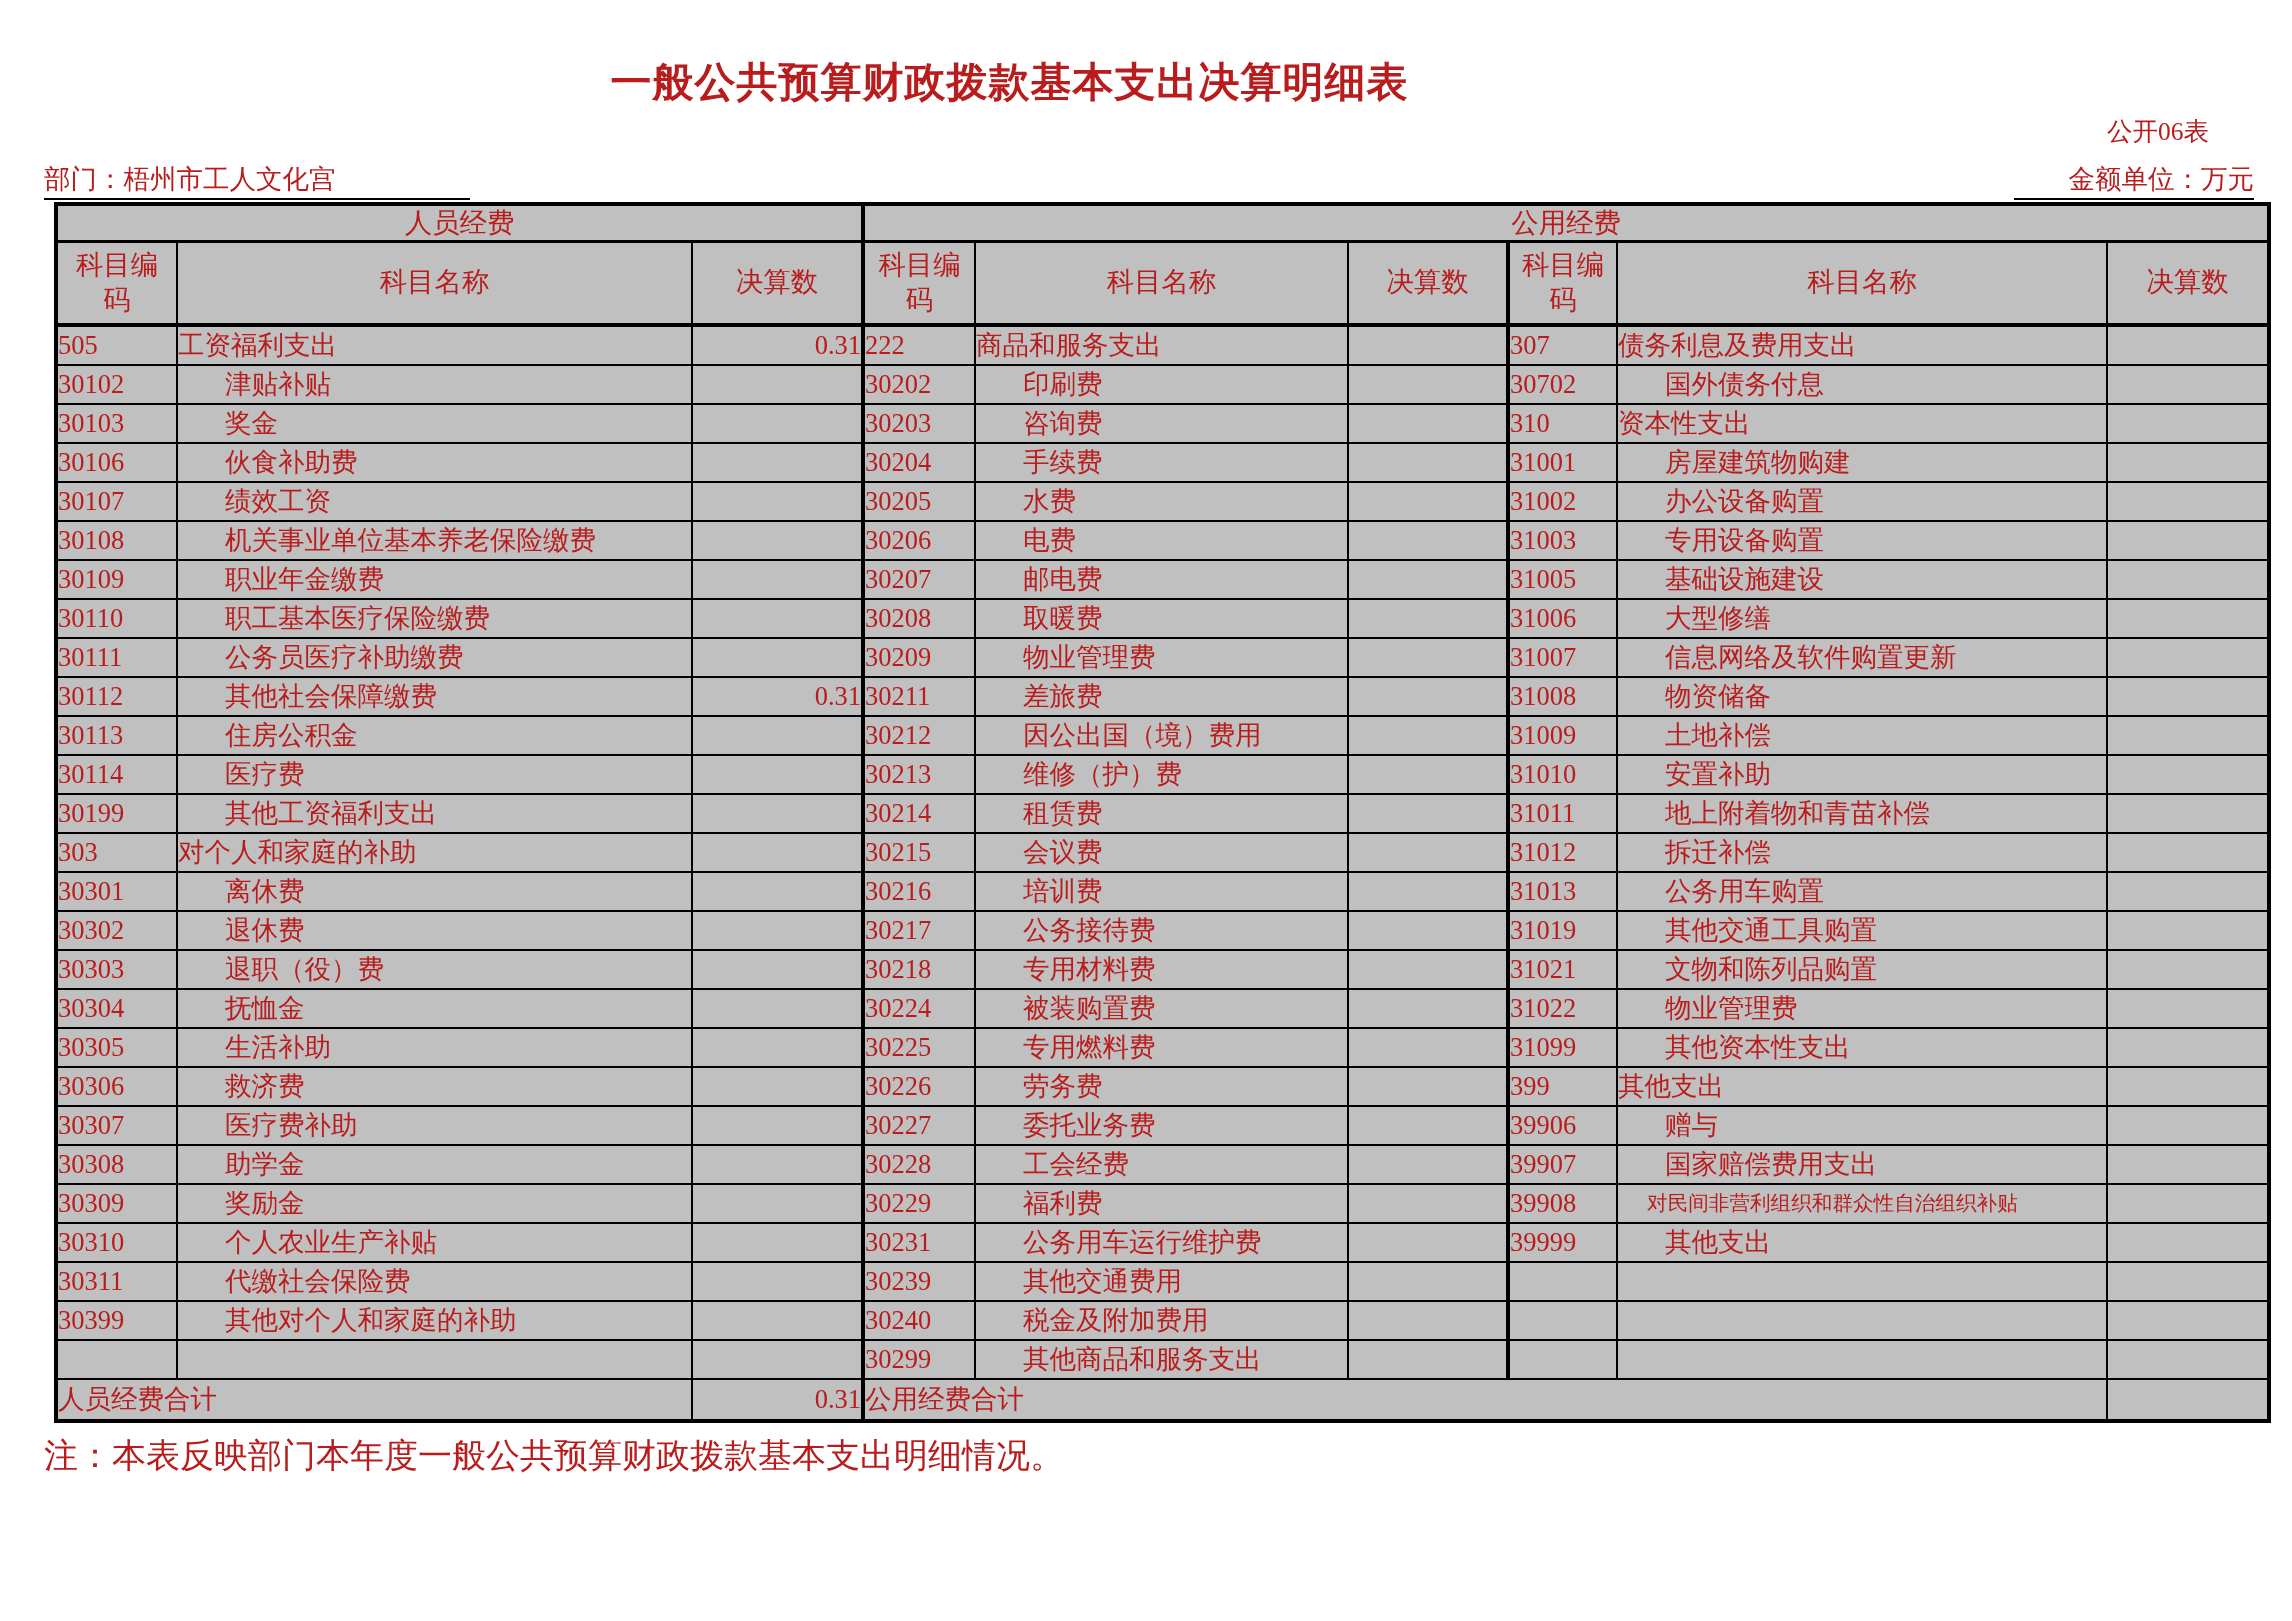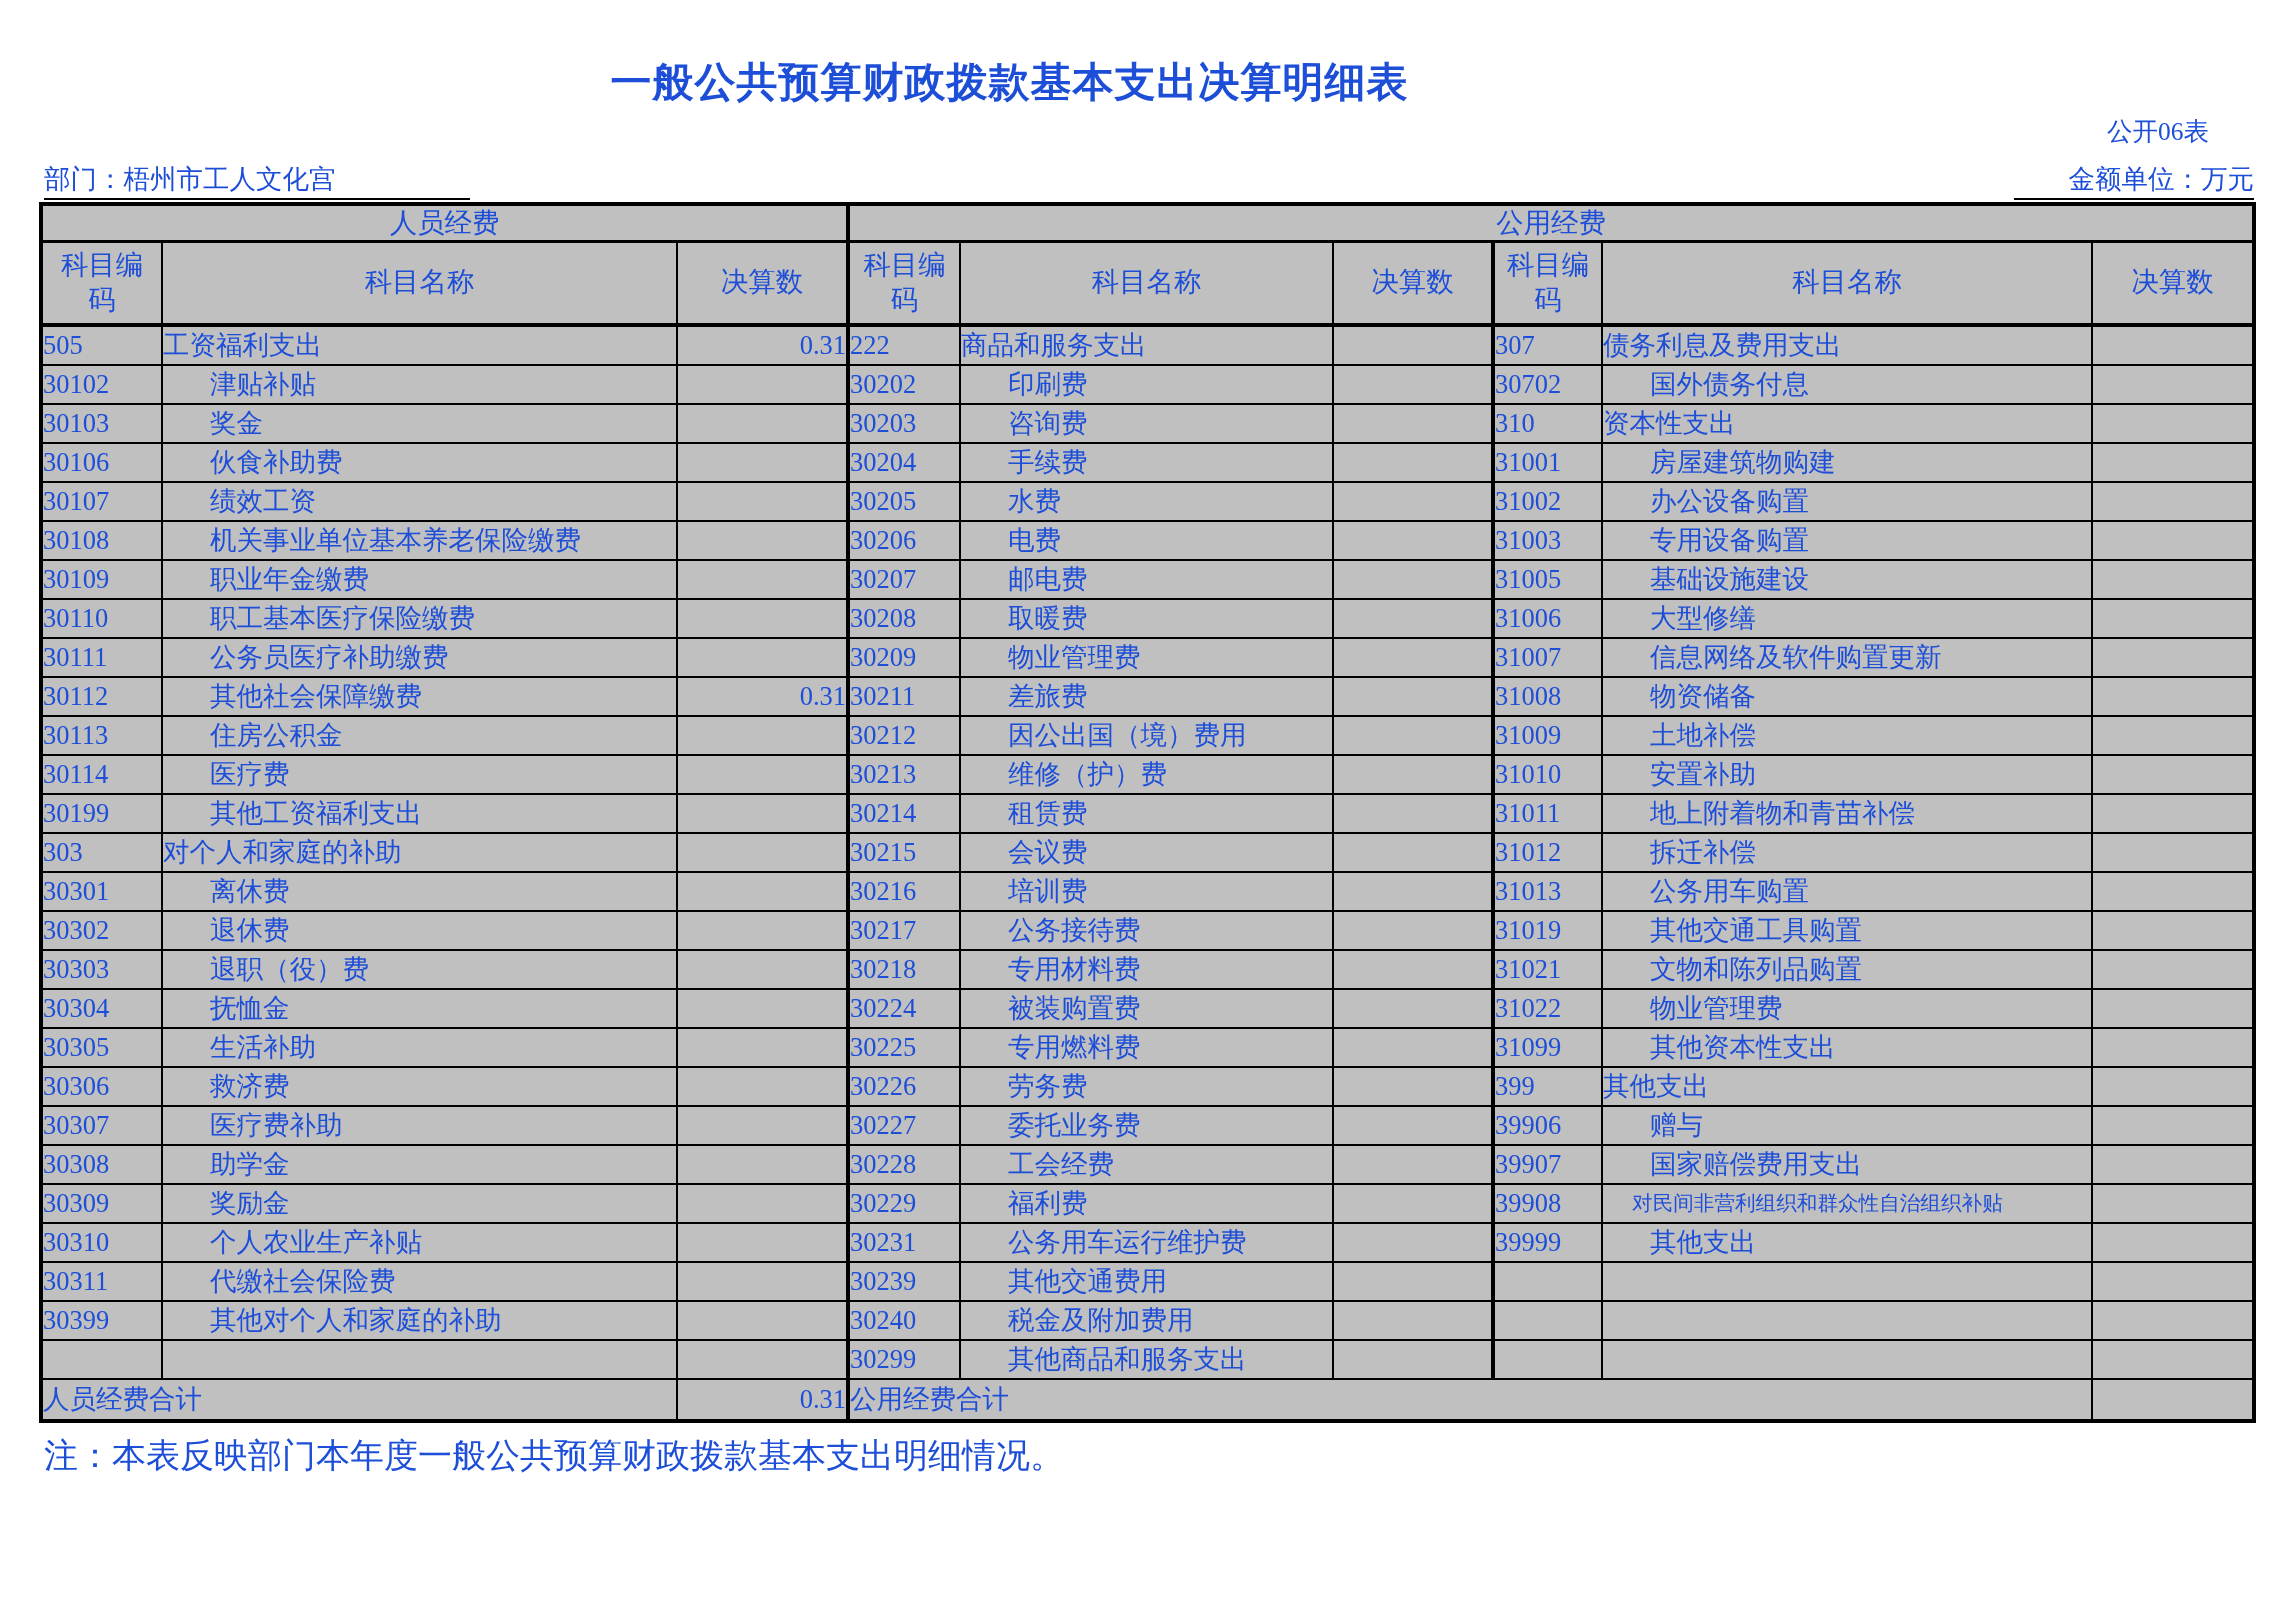--- a/index.html
+++ b/index.html
@@ -2,21 +2,21 @@
 <html><head>
 <meta charset="utf-8">
 <style>
   html,body{margin:0;padding:0;background:#ffffff;}
   .page{
     position:relative;
     width:2293px;
     height:1621px;
     background:#ffffff;
     font-family:"Liberation Serif","DejaVu Serif",serif;
-    color:#1d4ed8;
+    color:#b91c1c;
     overflow:hidden;
   }
   .title{
     margin-top:55px;
     text-align:center;
     padding-right:274px;
     font-size:41px;
     font-weight:bold;
     letter-spacing:1px;
   }
@@ -32,21 +32,21 @@
     align-items:flex-end;
     margin:12px 39px 0 44px;
     font-size:26.5px;
   }
   .dept{display:inline-block;min-width:426px;border-bottom:2px solid #000;padding-bottom:1px;}
   .unit{display:inline-block;min-width:240px;border-bottom:2px solid #000;padding-bottom:1px;text-align:right;}
   table.budget{
     border-collapse:collapse;
     table-layout:fixed;
     width:2211px;
-    margin-left:39px;
+    margin-left:54px;
     margin-top:2px;
   }
   table.budget td, table.budget th{
     border:2.9px solid #000;
     background:#c0c0c0;
     font-weight:normal;
     overflow:hidden;
     white-space:nowrap;
     padding:0;
     font-size:26.5px;

